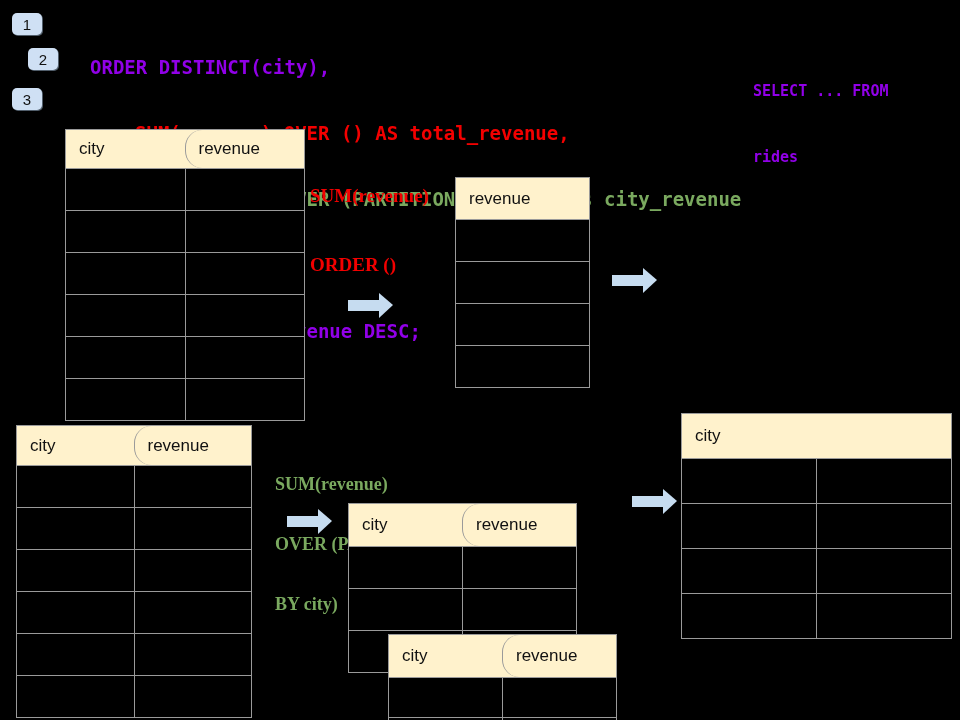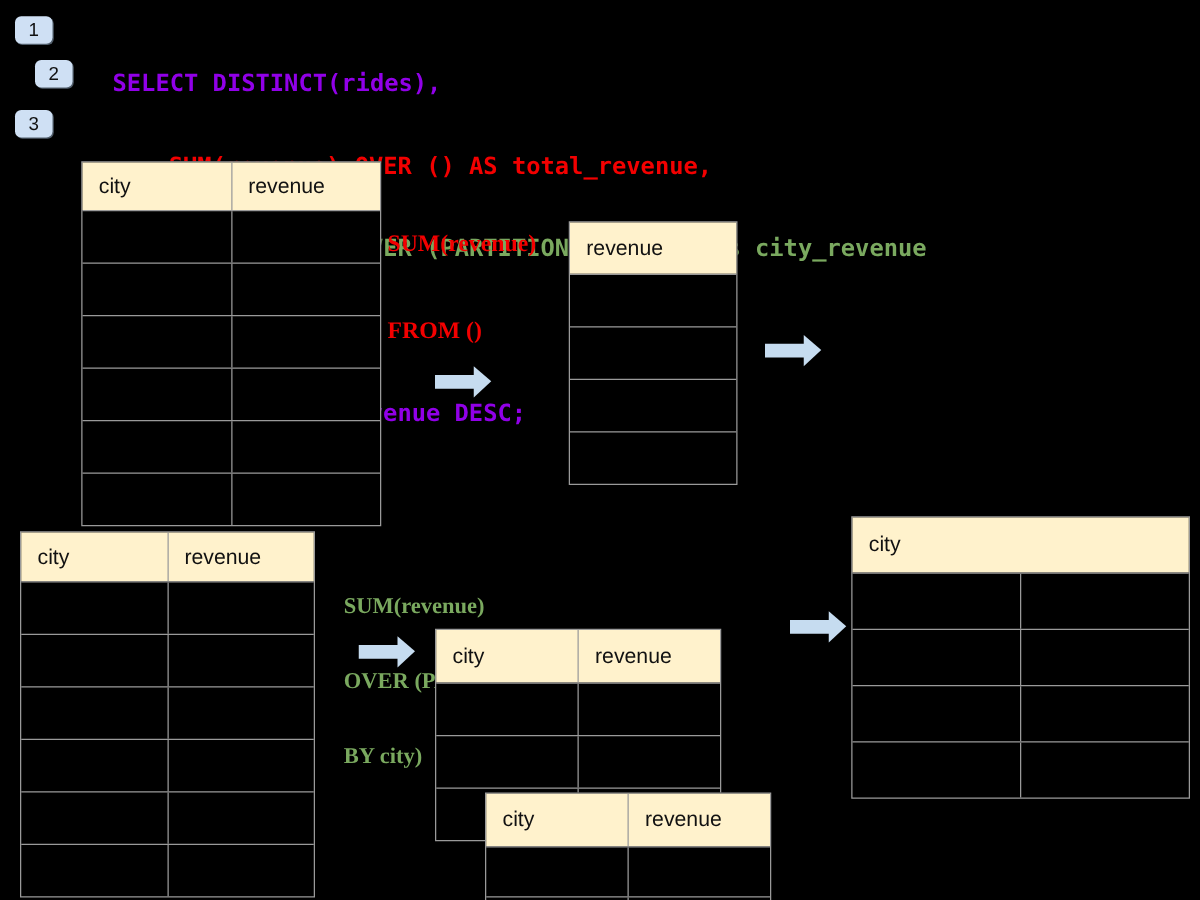--- a/index.html
+++ b/index.html
@@ -36,21 +36,21 @@
 
   
   .tbl{position:absolute;background:#000;border:1px solid var(--border-gray,#9a9a9a);
        box-sizing:border-box;}
   .tr{display:flex;height:41px;}
   .tr + .tr{border-top:1px solid var(--border-gray,#9a9a9a);}
   .td{flex:1;box-sizing:border-box;}
   .td + .td{border-left:1px solid var(--border-gray,#9a9a9a);}
   .th{background:var(--header-fill,#fff2cc);}
   .th .td{display:flex;align-items:center;padding-left:13px;
-          color:#111;font:17px "Liberation Sans",sans-serif;}
+          color:#111;font:17px "Liberation Sans",sans-serif;border-radius:17px;}
   .t1{left:65px;top:129px;width:240px;}  .t1 .th{height:38px;}
   .t2{left:455px;top:177px;width:135px;} .t2 .th{height:41px;}
   .t3{left:16px;top:425px;width:236px;}  .t3 .th{height:39px;}
   .t4{left:348px;top:503px;width:229px;} .t4 .th{height:42px;}
   .t5{left:388px;top:634px;width:229px;} .t5 .th{height:42px;} .t5 .tr:not(.th){height:39px;}
   .t6{left:681px;top:413px;width:271px;} .t6 .th{height:44px;} .t6 .tr:not(.th){height:44px;}
 
   
   .arrow{position:absolute;width:45px;height:25px;}
   .arrow .shaft{position:absolute;left:0;top:7px;width:32px;height:11px;
@@ -66,27 +66,31 @@
 </head>
 <body>
 
 <div class="canvas">
 
   <div class="badge badge1">1</div>
   <div class="badge badge2">2</div>
   <div class="badge badge3">3</div>
 
   <div class="sql">
-    <div class="c-purple">SELECT DISTINCT(rides),</div>
+    <div class="c-purple">ORDER DISTINCT(city),</div>
     <div class="c-red in1">SUM(revenue) OVER () AS total_revenue,</div>
     <div class="c-green in1">SUM(revenue) OVER (PARTITION BY city) as city_revenue</div>
     <div class="c-purple in2">FROM rides</div>
     <div class="c-purple in2">ORDER by city_revenue DESC;</div>
   </div>
 
+  <div class="note c-purple">
+    <div>SELECT ... FROM</div>
+    <div>rides</div>
+  </div>
 
   <div class="tbl t1">
       <div class="tr th">
         <div class="td">city</div>
         <div class="td">revenue</div>
       </div>
       <div class="tr">
         <div class="td"></div>
         <div class="td"></div>
       </div>
@@ -107,21 +111,21 @@
         <div class="td"></div>
       </div>
       <div class="tr">
         <div class="td"></div>
         <div class="td"></div>
       </div>
     </div>
 
   <div class="lbl lbl-total c-red">
     <div>SUM(revenue)</div>
-    <div>FROM ()</div>
+    <div>ORDER ()</div>
   </div>
 
   <div class="arrow arrow1">
     <span class="shaft"></span>
     <span class="head"></span>
   </div>
 
   <div class="tbl t2">
       <div class="tr th">
         <div class="td">revenue</div>

